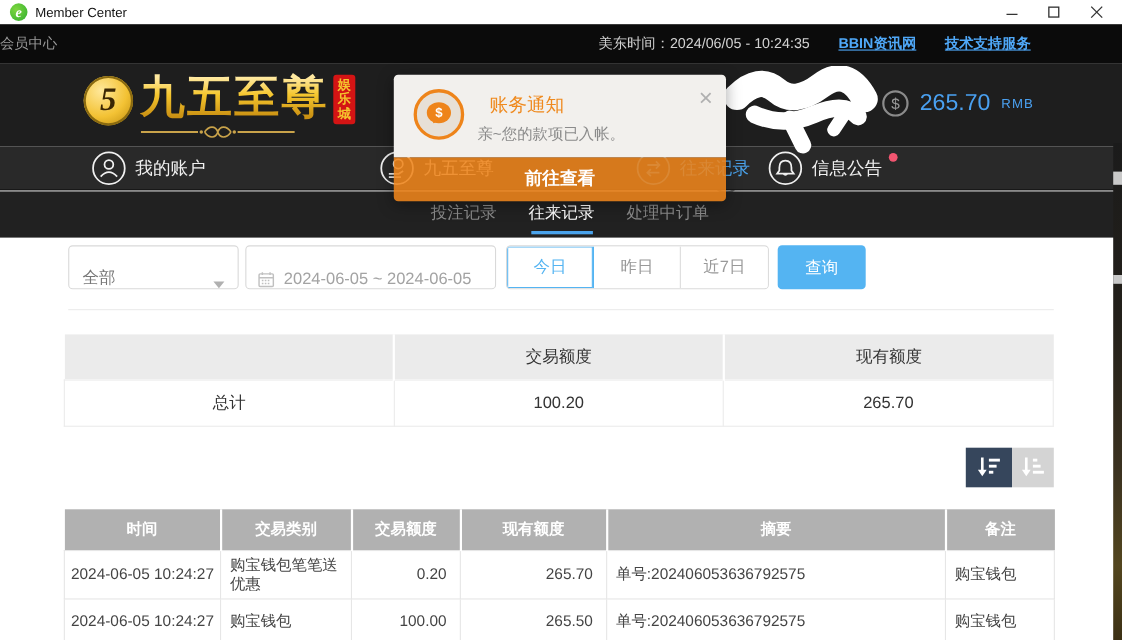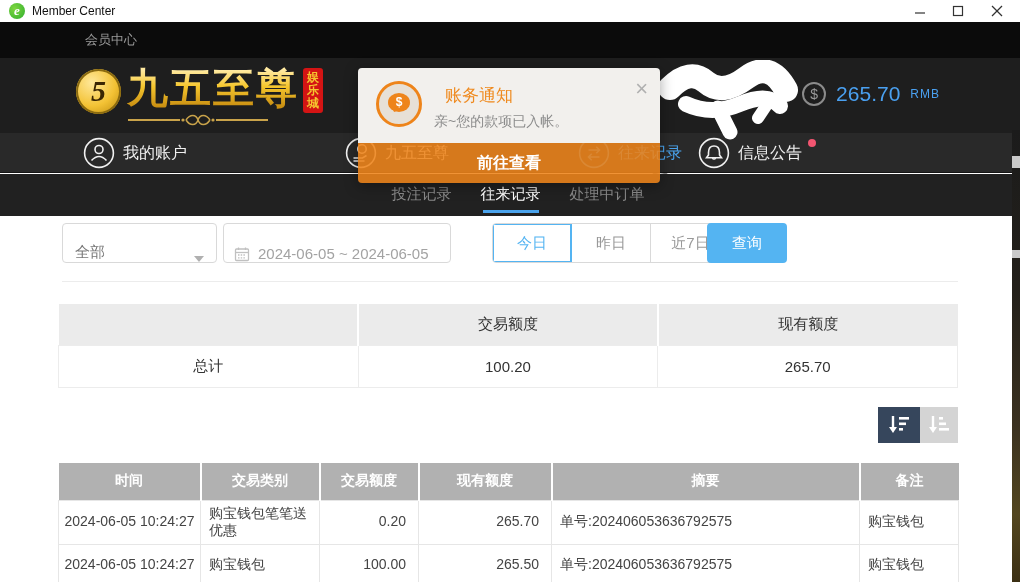--- a/index.html
+++ b/index.html
@@ -11,21 +11,21 @@
   .app-icon { position:absolute; left:9px; top:3px; width:16px; height:16px; border-radius:50%;
               background:radial-gradient(circle at 35% 35%, #7ed63f, #2fae2f); color:#fff;
               font:italic bold 13px "Liberation Serif",serif; text-align:center; line-height:15px; }
   .app-title { position:absolute; left:32px; top:4px; font-size:12px; color:#111; }
   .win-btn { position:absolute; top:2px; width:34px; height:18px; display:flex; align-items:center; justify-content:center; cursor:default; }
   .win-btn svg { display:block; }
 
   
   .topbar { position:absolute; left:0; top:22px; width:1020px; height:36px; background:#0b0b0b;
             display:flex; align-items:center; font-size:13px; }
-  .topbar .crumb { margin-left:85px; color:#9a9a9a; }
+  .topbar .crumb { color:#9a9a9a; }
   .topbar .right { margin-left:auto; margin-right:83px; display:flex; align-items:center; gap:26px; }
   .topbar .time { color:#d2d2d2; }
   .topbar a { color:#4fa8f8; text-decoration:underline; font-weight:bold; cursor:pointer; }
 
   
   .header { position:absolute; left:0; top:58px; width:1020px; height:75px; background:#1e1e1e; }
   .logo { position:absolute; left:76px; top:8px; display:flex; align-items:flex-start; }
   .logo-circle { width:45px; height:45px; border-radius:50%; margin-top:3px;
                  background:radial-gradient(circle at 35% 30%, #ffe89a, #f3c234 55%, #b8860b);
                  color:#3a2603; font:bold italic 30px "Liberation Serif",serif;
@@ -63,21 +63,21 @@
 
   
   .filter-row { position:absolute; left:0; top:223px; width:1020px; height:40px; }
   .ctl { position:absolute; top:0; height:40px; border:1px solid #d9d9d9; border-radius:4px;
          display:flex; align-items:flex-end; font-size:15px; background:#fff; cursor:pointer; }
   .select { left:62px; width:155px; padding:0 12px; color:#777; }
   .select .arrow { margin-left:auto; width:0; height:0; border-left:5px solid transparent;
                    border-right:5px solid transparent; border-top:6px solid #b0b0b0; }
   .datebox { left:223px; width:228px; padding:0 10px; gap:8px; color:#a3a3a3; }
   .quick-group { position:absolute; left:460px; top:0; height:40px; display:flex;
-                 border:1px solid #d9d9d9; border-radius:4px; overflow:hidden;margin-left:32px; }
+                 border:1px solid #d9d9d9; border-radius:4px; overflow:hidden; }
   .quick { width:79px; text-align:center; line-height:38px; font-size:15px; color:#999;
            border-right:1px solid #d9d9d9; cursor:pointer; background:#fff; }
   .quick:last-child { border-right:none; }
   .quick.active { color:#54b4f2; box-shadow:0 0 0 1px #54b4f2 inset; border-color:#54b4f2; }
   .search-btn { position:absolute; left:707px; top:0; width:80px; height:40px; background:#54b4f2;
                 border:none; border-radius:4px; color:#fff; font-size:15px; cursor:pointer; }
   .divider { position:absolute; left:62px; top:281px; width:896px; height:1px; background:#ececec; }
 
   
   table { border-collapse:collapse; }
@@ -141,20 +141,25 @@
   <div class="win-btn" style="left:980px">
     <svg width="12" height="12">
         <line x1="1" y1="1" x2="11" y2="11" stroke="#333" stroke-width="1.2"></line>
         <line x1="11" y1="1" x2="1" y2="11" stroke="#333" stroke-width="1.2"></line>
       </svg>
   </div>
 </div>
 
 <div class="topbar">
   <span class="crumb">会员中心</span>
+  <span class="right">
+    <span class="time">美东时间：2024/06/05 - 10:24:35</span>
+    <a>BBIN资讯网</a>
+    <a>技术支持服务</a>
+  </span>
 </div>
 
 <div class="header">
   <div class="logo">
     <div class="logo-circle">5</div>
     <div class="logo-main">九五至尊</div>
     <div class="logo-tag">娱乐城</div>
   </div>
   <svg class="logo-flourish" width="140" height="14" viewBox="0 0 140 14">
     <line x1="0" y1="7" x2="52" y2="7" stroke="#c9a34a" stroke-width="2"></line>

